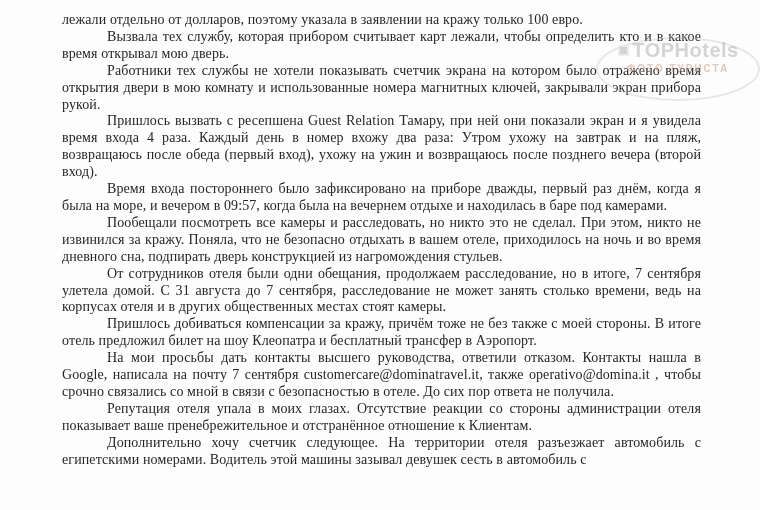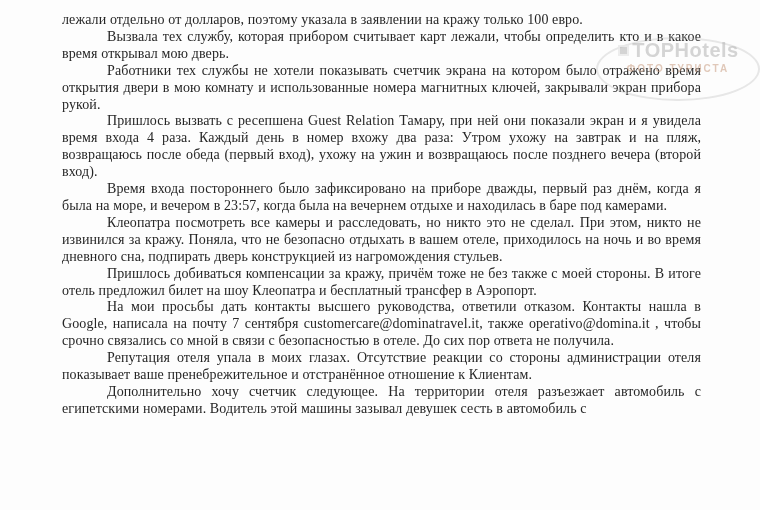--- a/index.html
+++ b/index.html
@@ -95,21 +95,22 @@
       <span class="wm-brand">TOPHotels</span>
     </div>
     <div class="wm-sub">ФОТО ТУРИСТА</div>
   </div>
 
   <div class="text-block">
       <p class="para continuation">лежали отдельно от долларов, поэтому указала в заявлении на кражу только 100 евро.</p>
       <p class="para">Вызвала тех службу, которая прибором считывает карт лежали, чтобы определить кто и в какое время открывал мою дверь.</p>
       <p class="para">Работники тех службы не хотели показывать счетчик экрана на котором было отражено время открытия двери в мою комнату и использованные номера магнитных ключей, закрывали экран прибора рукой.</p>
       <p class="para">Пришлось вызвать с ресепшена Guest Relation Тамару, при ней они показали экран и я увидела время входа 4 раза. Каждый день в номер вхожу два раза: Утром ухожу на завтрак и на пляж, возвращаюсь после обеда (первый вход), ухожу на ужин и возвращаюсь после позднего вечера (второй вход).</p>
-      <p class="para">Время входа постороннего было зафиксировано на приборе дважды, первый раз днём, когда я была на море, и вечером в 23:57, когда была на вечернем отдыхе и находилась в баре под камерами.</p>
-      <p class="para">Клеопатра посмотреть все камеры и расследовать, но никто это не сделал. При этом, никто не извинился за кражу. Поняла, что не безопасно отдыхать в вашем отеле, приходилось на ночь и во время дневного сна, подпирать дверь конструкцией из нагромождения стульев.</p>
+      <p class="para">Время входа постороннего было зафиксировано на приборе дважды, первый раз днём, когда я была на море, и вечером в 09:57, когда была на вечернем отдыхе и находилась в баре под камерами.</p>
+      <p class="para">Пообещали посмотреть все камеры и расследовать, но никто это не сделал. При этом, никто не извинился за кражу. Поняла, что не безопасно отдыхать в вашем отеле, приходилось на ночь и во время дневного сна, подпирать дверь конструкцией из нагромождения стульев.</p>
+      <p class="para">От сотрудников отеля были одни обещания, продолжаем расследование, но в итоге, 7 сентября улетела домой. С 31 августа до 7 сентября, расследование не может занять столько времени, ведь на корпусах отеля и в других общественных местах стоят камеры.</p>
       <p class="para">Пришлось добиваться компенсации за кражу, причём тоже не без также с моей стороны. В итоге отель предложил билет на шоу Клеопатра и бесплатный трансфер в Аэропорт.</p>
       <p class="para">На мои просьбы дать контакты высшего руководства, ответили отказом. Контакты нашла в Google, написала на почту 7 сентября customercare@dominatravel.it, также operativo@domina.it , чтобы срочно связались со мной в связи с безопасностью в отеле. До сих пор ответа не получила.</p>
       <p class="para">Репутация отеля упала в моих глазах. Отсутствие реакции со стороны администрации отеля показывает ваше пренебрежительное и отстранённое отношение к Клиентам.</p>
       <p class="para">Дополнительно хочу счетчик следующее. На территории отеля разъезжает автомобиль с египетскими номерами. Водитель этой машины зазывал девушек сесть в автомобиль с</p>
     </div>
 
 </div>
 
 </body></html>

